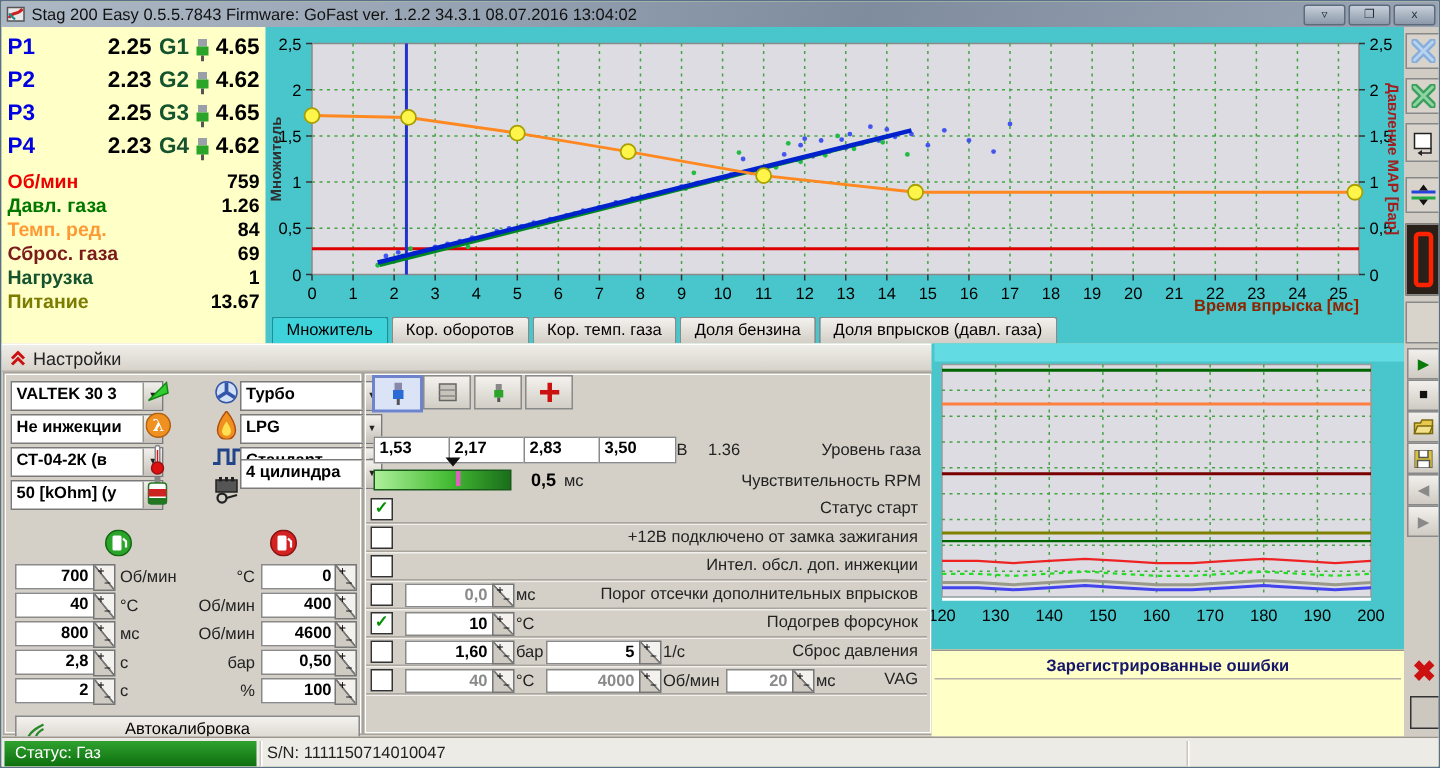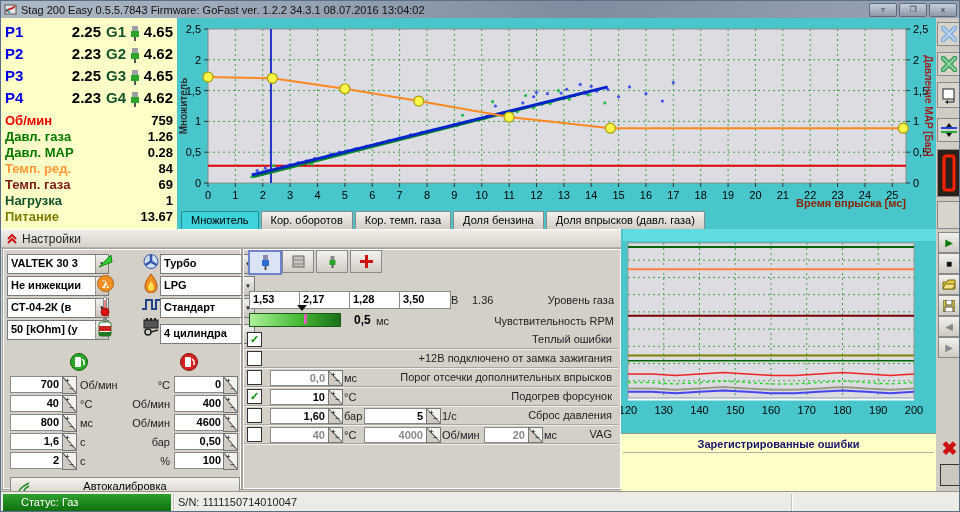--- a/index.html
+++ b/index.html
@@ -79,21 +79,21 @@
   #oscpanel{left:620px;top:228px;width:315px;height:204px;background:#49C6CC}
   #errors{left:620px;top:432px;width:315px;height:56px;background:#FFFFC8;
     border-top:1px solid #9a968e}
   #errhdr{position:absolute;left:2px;top:4px;width:311px;height:14px;
     border-bottom:1px solid #b5b1a9;font-size:11px;font-weight:bold;color:#16166B;
     text-align:center}
   
   #statusbar{left:0;top:490px;width:960px;height:22px;background:#EDEBE5;
     border-top:1px solid #9a968e;font-size:11px}
   #statusbox{position:absolute;left:2px;top:2px;width:168px;height:17px;
-    background:linear-gradient(#2FA12F,#0E700E);color:#fff;padding:2px 0 0 18px;
+    background:linear-gradient(#2FA12F,#0E700E);color:#fff;padding:2px 0 0 7px;
     box-sizing:border-box;font-size:11px}
   #serial{position:absolute;left:177px;top:4px;color:#222}
   .sbsep{position:absolute;top:2px;height:18px;width:1px;background:#c9c5bd;
     box-shadow:1px 0 0 #fff}
 </style>
 </head>
 <body>
 
 <div id="titlebar" class="abs">
   <svg width="13" height="13" style="margin-left:3px">
@@ -157,29 +157,25 @@
     <div style="height:2px"></div>
     <div class="param-row">
       <span class="lbl" style="color:#EE0000">Об/мин</span>
       <span class="val">759</span>
     </div>
     <div class="param-row">
       <span class="lbl" style="color:#007800">Давл. газа</span>
       <span class="val">1.26</span>
     </div>
     <div class="param-row">
-      <span class="lbl" style="color:#007800">Давл. MAP</span>
-      <span class="val">0.28</span>
-    </div>
-    <div class="param-row">
       <span class="lbl" style="color:#FF9933">Темп. ред.</span>
       <span class="val">84</span>
     </div>
     <div class="param-row">
-      <span class="lbl" style="color:#7B1A1A">Темп. газа</span>
+      <span class="lbl" style="color:#7B1A1A">Сброс. газа</span>
       <span class="val">69</span>
     </div>
     <div class="param-row">
       <span class="lbl" style="color:#14532d">Нагрузка</span>
       <span class="val">1</span>
     </div>
     <div class="param-row">
       <span class="lbl" style="color:#7B7B00">Питание</span>
       <span class="val">13.67</span>
     </div>
@@ -515,21 +511,21 @@
       <rect x="4" y="0" width="2" height="3" fill="#222"></rect>
         <rect x="8" y="0" width="2" height="3" fill="#222"></rect>
         <rect x="12" y="0" width="2" height="3" fill="#222"></rect>
       <circle cx="6" cy="14" r="3" fill="none" stroke="#222" stroke-width="1.5"></circle>
       <path d="M9 14 L16 12" stroke="#222" stroke-width="1.5"></path>
     </svg>
 
     <div class="dd" style="left:156px;top:4px;width:76px"><span>Турбо</span><span class="arr">▼</span></div>
     <div class="dd" style="left:156px;top:26px;width:76px"><span>LPG</span><span class="arr">▼</span></div>
     <div class="dd" style="left:156px;top:48px;width:76px"><span>Стандарт</span><span class="arr">▼</span></div>
-    <div class="dd" style="left:156px;top:74px;width:76px"><span>4 цилиндра</span><span class="arr">▼</span></div>
+    <div class="dd" style="left:156px;top:56px;width:76px"><span>4 цилиндра</span><span class="arr">▼</span></div>
 
     <svg class="abs" style="left:66px;top:103px" width="18" height="18">
       <circle cx="9" cy="9" r="8.5" fill="#2aa52a" stroke="#116611"></circle>
       <rect x="5" y="4" width="6" height="10" rx="1" fill="#fff"></rect>
       <path d="M12 6 L14 8 L14 12" stroke="#fff" stroke-width="1.5" fill="none"></path>
     </svg>
     <svg class="abs" style="left:176px;top:103px" width="18" height="18">
       <circle cx="9" cy="9" r="8.5" fill="#d42222" stroke="#881111"></circle>
       <rect x="5" y="4" width="6" height="10" rx="1" fill="#fff"></rect>
       <path d="M12 6 L14 8 L14 12" stroke="#fff" stroke-width="1.5" fill="none"></path>
@@ -547,21 +543,21 @@
           <span style="position:absolute;left:2px;top:0;font-size:8px;line-height:8px">+</span>
           <span style="position:absolute;right:2px;bottom:0;font-size:8px;line-height:8px">−</span>
         </div>
         <span class="unit" style="left:76px;top:148px">°С</span>
         <div class="vbox" style="left:6px;top:164px;width:48px;height:14px">800</div>
         <div class="spin" style="left:58px;top:164px">
           <span style="position:absolute;left:2px;top:0;font-size:8px;line-height:8px">+</span>
           <span style="position:absolute;right:2px;bottom:0;font-size:8px;line-height:8px">−</span>
         </div>
         <span class="unit" style="left:76px;top:167px">мс</span>
-        <div class="vbox" style="left:6px;top:183px;width:48px;height:14px">1,6</div>
+        <div class="vbox" style="left:6px;top:183px;width:48px;height:14px">2,8</div>
         <div class="spin" style="left:58px;top:183px">
           <span style="position:absolute;left:2px;top:0;font-size:8px;line-height:8px">+</span>
           <span style="position:absolute;right:2px;bottom:0;font-size:8px;line-height:8px">−</span>
         </div>
         <span class="unit" style="left:76px;top:186px">с</span>
         <div class="vbox" style="left:6px;top:202px;width:48px;height:14px">2</div>
         <div class="spin" style="left:58px;top:202px">
           <span style="position:absolute;left:2px;top:0;font-size:8px;line-height:8px">+</span>
           <span style="position:absolute;right:2px;bottom:0;font-size:8px;line-height:8px">−</span>
         </div>
@@ -632,42 +628,46 @@
     <div class="toolbtn" style="left:106px">
       <svg width="13" height="13">
         <rect x="5" y="0" width="3" height="13" fill="#cc1111"></rect>
           <rect x="0" y="5" width="13" height="3" fill="#cc1111"></rect>
       </svg>
     </div>
     <div id="stdbtn">Стандарт</div>
 
     <div class="vbox" style="left:5px;top:41px;width:44px;height:15px;text-align:left;padding-left:3px">1,53</div>
     <div class="vbox" style="left:55px;top:41px;width:44px;height:15px;text-align:left;padding-left:3px">2,17</div>
-    <div class="vbox" style="left:105px;top:41px;width:44px;height:15px;text-align:left;padding-left:3px">1,28</div>
+    <div class="vbox" style="left:105px;top:41px;width:44px;height:15px;text-align:left;padding-left:3px">2,83</div>
     <div class="vbox" style="left:155px;top:41px;width:44px;height:15px;text-align:left;padding-left:3px">3,50</div>
     <span class="unit" style="left:207px;top:44px">В</span>
     <span class="unit" style="left:228px;top:44px">1.36</span>
     <span class="unit" style="right:6px;top:44px;left:auto">Уровень газа</span>
 
     <div class="abs" style="left:5px;top:63px;width:90px;height:12px;border:1px solid #1a5a1a;background:linear-gradient(90deg,#aef09a 0%,#44bb33 55%,#1a6e1a 100%)">
       <div class="abs" style="left:54px;top:0;width:3px;height:10px;background:#E060C0"></div>
     </div>
     <div class="abs" style="left:53px;top:55px;width:0;height:0;border-left:5px solid transparent;border-right:5px solid transparent;border-top:6px solid #111"></div>
     <span class="abs" style="left:110px;top:63px;font-size:12px;font-weight:bold">0,5</span>
     <span class="unit" style="left:132px;top:65px">мс</span>
     <span class="unit" style="right:6px;top:65px;left:auto">Чувствительность RPM</span>
 
     <div id="options" class="abs" style="left:0;top:80px;width:374px">
         <div class="optrow">
           <div class="chk">✓</div>
-          <span class="optlabel">Теплый ошибки</span>
+          <span class="optlabel">Статус старт</span>
         </div>
         <div class="optrow">
           <div class="chk"></div>
           <span class="optlabel">+12В подключено от замка зажигания</span>
+        </div>
+        <div class="optrow">
+          <div class="chk"></div>
+          <span class="optlabel">Интел. обсл. доп. инжекции</span>
         </div>
         <div class="optrow">
           <div class="chk"></div>
           <div class="vbox dim" style="left:26px;top:2px;width:54px;height:13px">0,0</div>
           <div class="spin" style="left:84px;top:2px;height:14px">
             <span style="position:absolute;left:2px;top:0;font-size:8px;line-height:8px">+</span>
             <span style="position:absolute;right:2px;bottom:0;font-size:8px;line-height:8px">−</span>
           </div>
           <span class="unit" style="left:100px;top:4px">мс</span>
           <span class="optlabel">Порог отсечки дополнительных впрысков</span>

